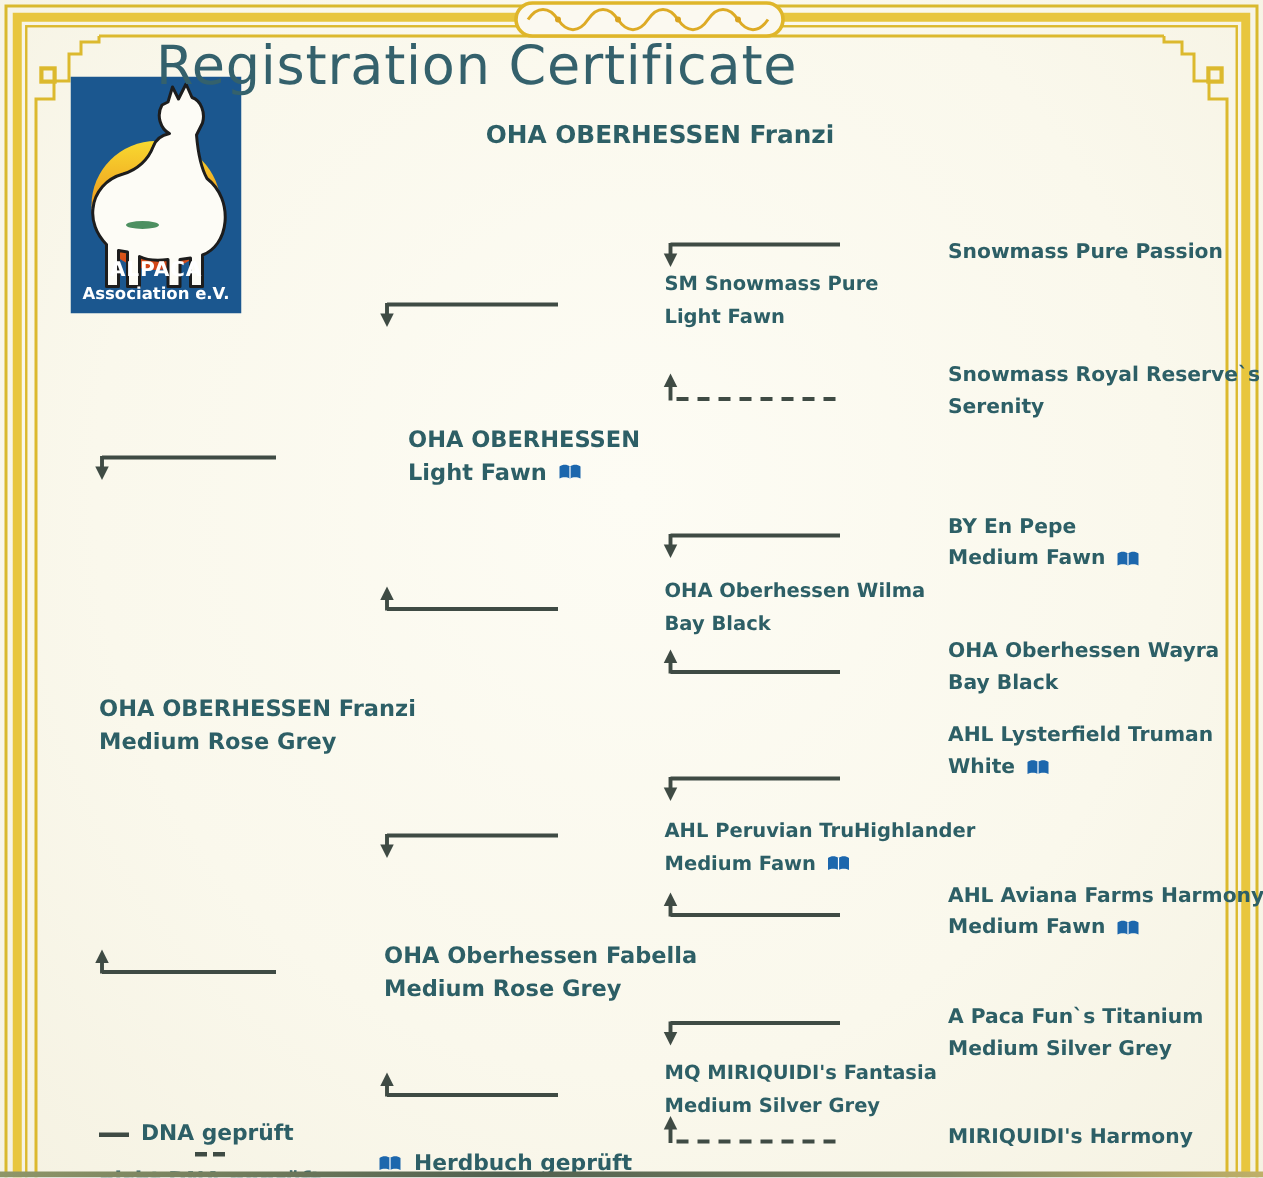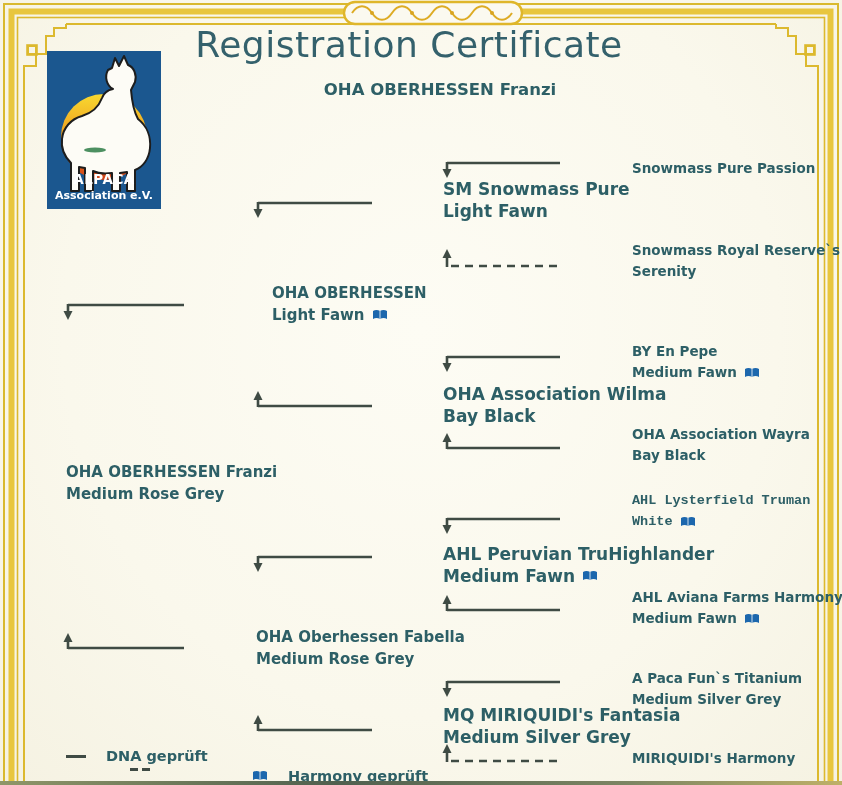--- a/index.html
+++ b/index.html
@@ -5,44 +5,44 @@
   * { margin:0; padding:0; box-sizing:border-box; }
   body { font-family:"DejaVu Sans","Liberation Sans",sans-serif; background:#e8e8e8; }
   #page {
     position:relative; width:842px; height:785px; overflow:hidden;
     background:radial-gradient(ellipse at 50% 42%, #fdfcf4 0%, #faf8ec 60%, #f5f2e2 100%);
   }
   svg.layer { position:absolute; left:0; top:0; }
 
   
   .title {
-    position:absolute; top:24px; left:0; width:746px; text-align:center;
-    padding-left:72px; font-size:36px; font-weight:normal; color:#34616c;
+    position:absolute; top:24px; left:0; width:746px; text-align:left;
+    padding-left:104px; font-size:36px; font-weight:normal; color:#34616c;
     letter-spacing:0.5px;
   }
   .subtitle {
     position:absolute; top:80px; left:0; width:842px; text-align:center;
     padding-left:38px; font-size:16.5px; font-weight:bold; color:#2d5f66;
   }
 
   
   .node { position:absolute; font-weight:bold; color:#2d5f66; white-space:nowrap; }
   .c1 { font-size:15px;   line-height:21.5px; }
-  .c2 { font-size:17px; line-height:21.5px; }
+  .c2 { font-size:13px; line-height:21.5px; }
   .c3 { font-size:13.5px; line-height:21px; }
   .nl { display:flex; align-items:center; gap:7px; }
   .book { width:16px; height:12px; flex:0 0 auto; }
 
   
   .c-line { stroke:#3f4b44; stroke-width:2.6; fill:none; }
   .c-dash { stroke-dasharray:8 6; }
   .c-head { fill:#3f4b44; stroke:none; }
 
   
-  .lrow { position:absolute; display:flex; align-items:center; gap:20px;
+  .lrow { position:absolute; display:flex; align-items:center; gap:8px;
           font-size:14.5px; font-weight:bold; color:#2d5f66; }
   .lsolid { display:inline-block; width:20px; height:3px; background:#3f4b44; }
   .ldash  { display:inline-block; width:20px; height:3px;
             background:linear-gradient(90deg,#3f4b44 0 8px,transparent 8px 12px,#3f4b44 12px 20px); }
 
   
   .scan-edge { position:absolute; left:0; right:0; bottom:0; height:4px;
                background:linear-gradient(90deg,#8f9668,#50604f 40%,#7d8663 75%,#bfb068); }
 </style>
 </head>
@@ -202,21 +202,21 @@
   <div class="node c2" style="left:443px; top:179px;">
     <div class="nl">
         <span>SM Snowmass Pure</span>
       </div>
     <div class="nl">
         <span>Light Fawn</span>
       </div>
   </div>
   <div class="node c2" style="left:443px; top:384px;">
     <div class="nl">
-        <span>OHA Association Wilma</span>
+        <span>OHA Oberhessen Wilma</span>
       </div>
     <div class="nl">
         <span>Bay Black</span>
       </div>
   </div>
   <div class="node c2" style="left:443px; top:544px;">
     <div class="nl">
         <span>AHL Peruvian TruHighlander</span>
       </div>
     <div class="nl">
@@ -256,27 +256,27 @@
     <div class="nl">
         <span>Medium Fawn</span>
       <svg class="book" viewBox="0 0 16 12">
         <path d="M1,2 C3,0.5 6,0.5 8,2 C10,0.5 13,0.5 15,2 L15,10 C13,8.8 10,8.8 8,10 C6,8.8 3,8.8 1,10 Z" fill="#1c67ad"></path>
         <path d="M8,2 V10" stroke="#ffffff" stroke-width="0.8"></path>
       </svg>
       </div>
   </div>
   <div class="node c3" style="left:632px; top:424px;">
     <div class="nl">
-        <span>OHA Association Wayra</span>
+        <span>OHA Oberhessen Wayra</span>
       </div>
     <div class="nl">
         <span>Bay Black</span>
       </div>
   </div>
-  <div class="node c3" style="left:632px; top:490px;font-family:Liberation Mono, monospace;">
+  <div class="node c3" style="left:632px; top:480px;">
     <div class="nl">
         <span>AHL Lysterfield Truman</span>
       </div>
     <div class="nl">
         <span>White</span>
       <svg class="book" viewBox="0 0 16 12">
         <path d="M1,2 C3,0.5 6,0.5 8,2 C10,0.5 13,0.5 15,2 L15,10 C13,8.8 10,8.8 8,10 C6,8.8 3,8.8 1,10 Z" fill="#1c67ad"></path>
         <path d="M8,2 V10" stroke="#ffffff" stroke-width="0.8"></path>
       </svg>
       </div>
@@ -313,17 +313,17 @@
   </div>
   <div class="lrow" style="left:66px; top:768px;flex-direction:column;">
     <span class="ldash"></span>
     <span>nicht DNA geprüft</span>
   </div>
   <div class="lrow" style="left:252px; top:768px;">
     <svg class="book" viewBox="0 0 16 12">
       <path d="M1,2 C3,0.5 6,0.5 8,2 C10,0.5 13,0.5 15,2 L15,10 C13,8.8 10,8.8 8,10 C6,8.8 3,8.8 1,10 Z" fill="#1c67ad"></path>
       <path d="M8,2 V10" stroke="#ffffff" stroke-width="0.8"></path>
     </svg>
-    <span>Harmony geprüft</span>
+    <span>Herdbuch geprüft</span>
   </div>
 
   <div class="scan-edge"></div>
 </div>
 
 </body></html>

